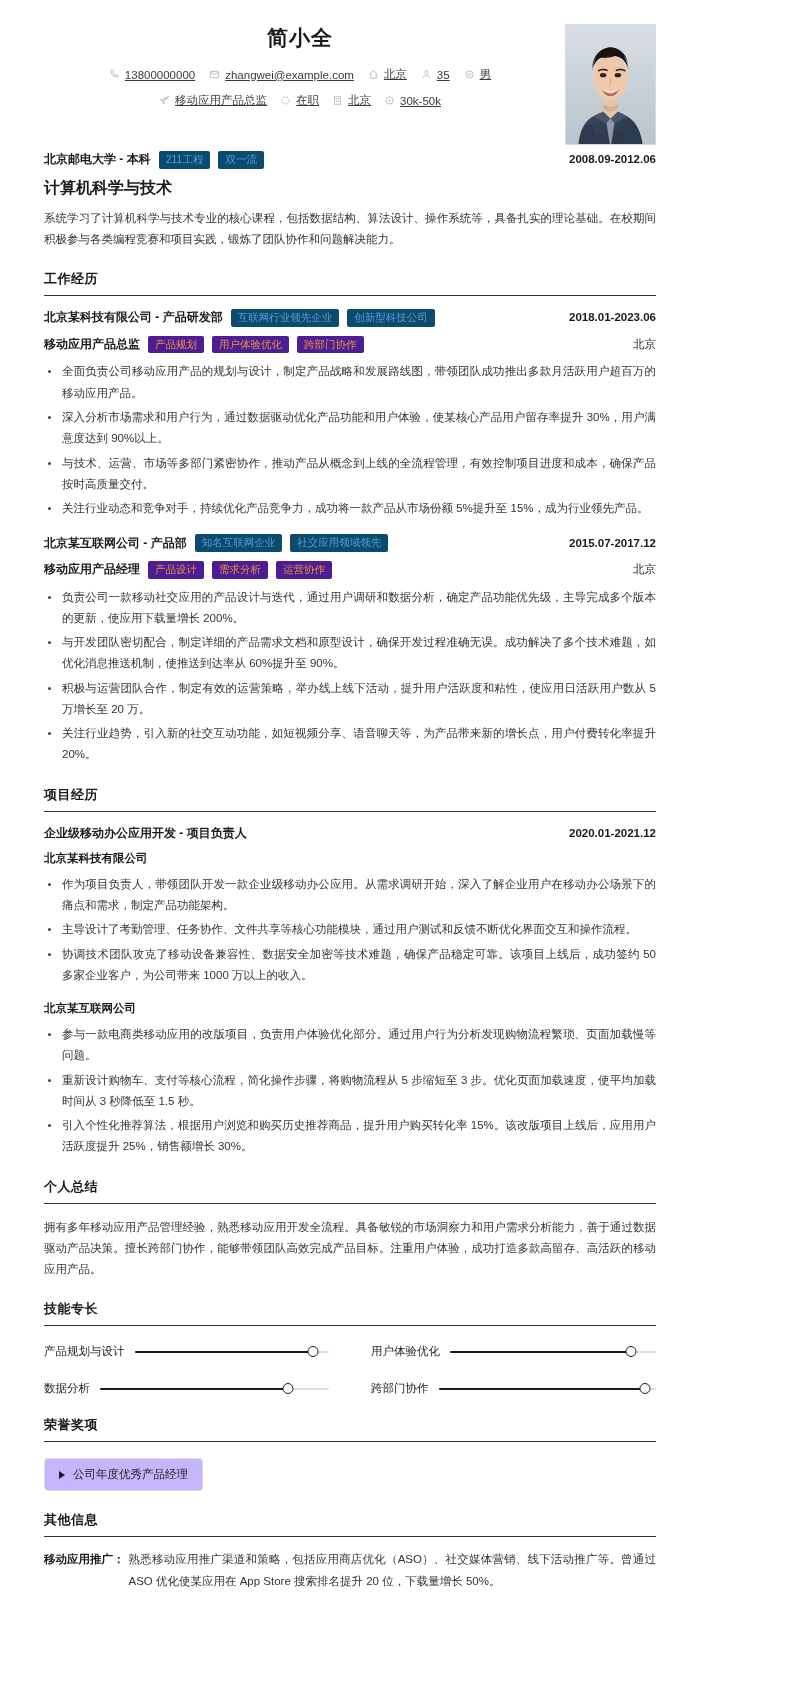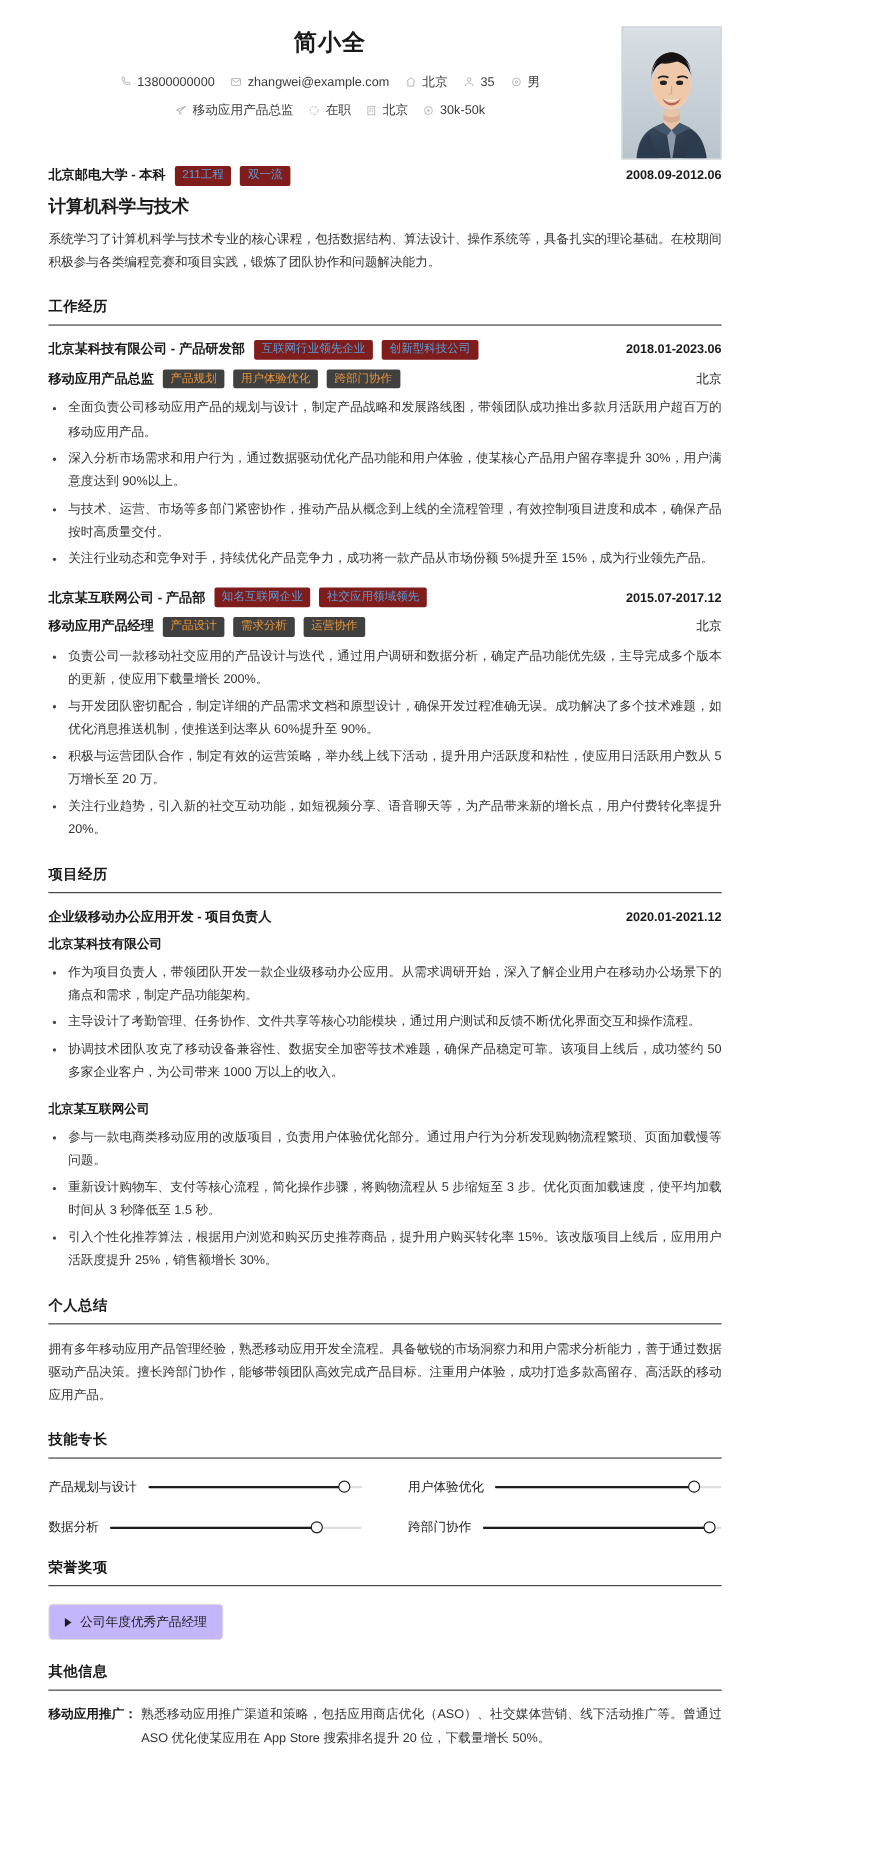--- a/index.html
+++ b/index.html
@@ -45,20 +45,21 @@
     padding-right: 100px;
     font-size: 11.5px;
     color: #3a3a3a;
   }
   .contact-row.second { margin-top: 11px; gap: 13px; }
   .ci {
     display: inline-flex;
     align-items: center;
     gap: 5px;
     white-space: nowrap;
+    text-decoration: underline;
   }
   .ci .gi {
     display: inline-block;
     width: 11px; height: 11px;
     color: #b6b6b6;
     flex: 0 0 auto;
     line-height: 0;
   }
   .ci .gi svg { display: block; width: 11px; height: 11px; }
   .photo {
@@ -122,22 +123,22 @@
   }
 
   .tag {
     display: inline-block;
     font-size: 10.5px;
     padding: 2px 7px;
     border-radius: 2px;
     white-space: nowrap;
     line-height: 1.3;
   }
-  .tag.blue { background: #7f1d1d; color: #5b9bd5; text-align: right; }
-  .tag.orange { background: #404040; color: #e8943a; }
+  .tag.blue { background: #0c4a6e; color: #5b9bd5; text-align: right; }
+  .tag.orange { background: #4c1d95; color: #e8943a; }
 
   .ent-sub {
     font-size: 16px;
     font-weight: 700;
     color: #1a1a1a;
     margin-top: 9px;
   }
   .ent-sub-plain {
     font-size: 11.5px;
     font-weight: 700;

